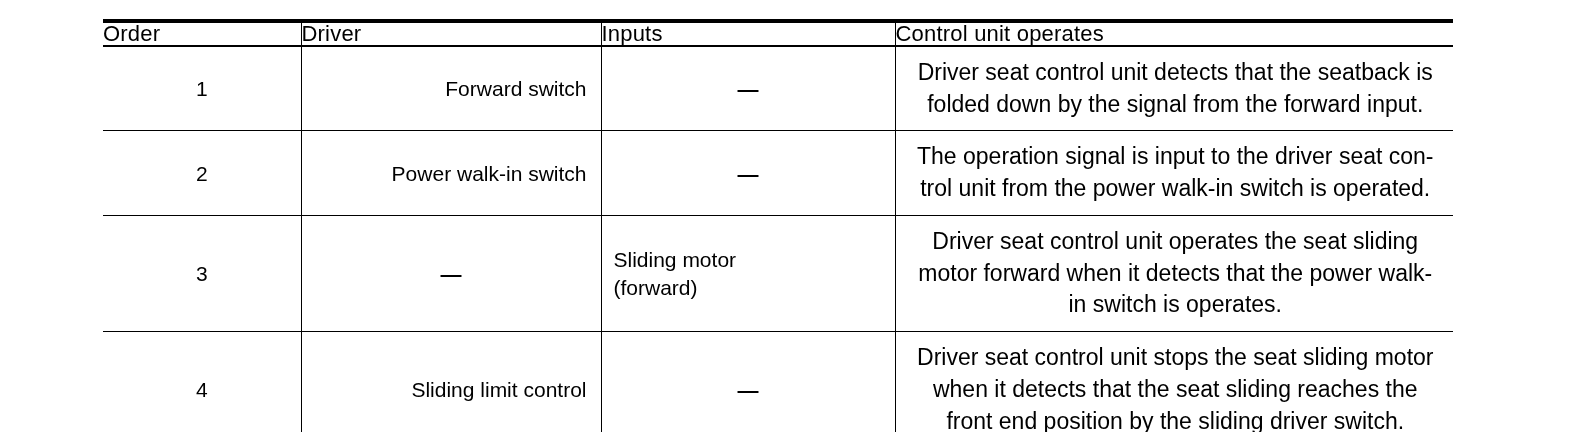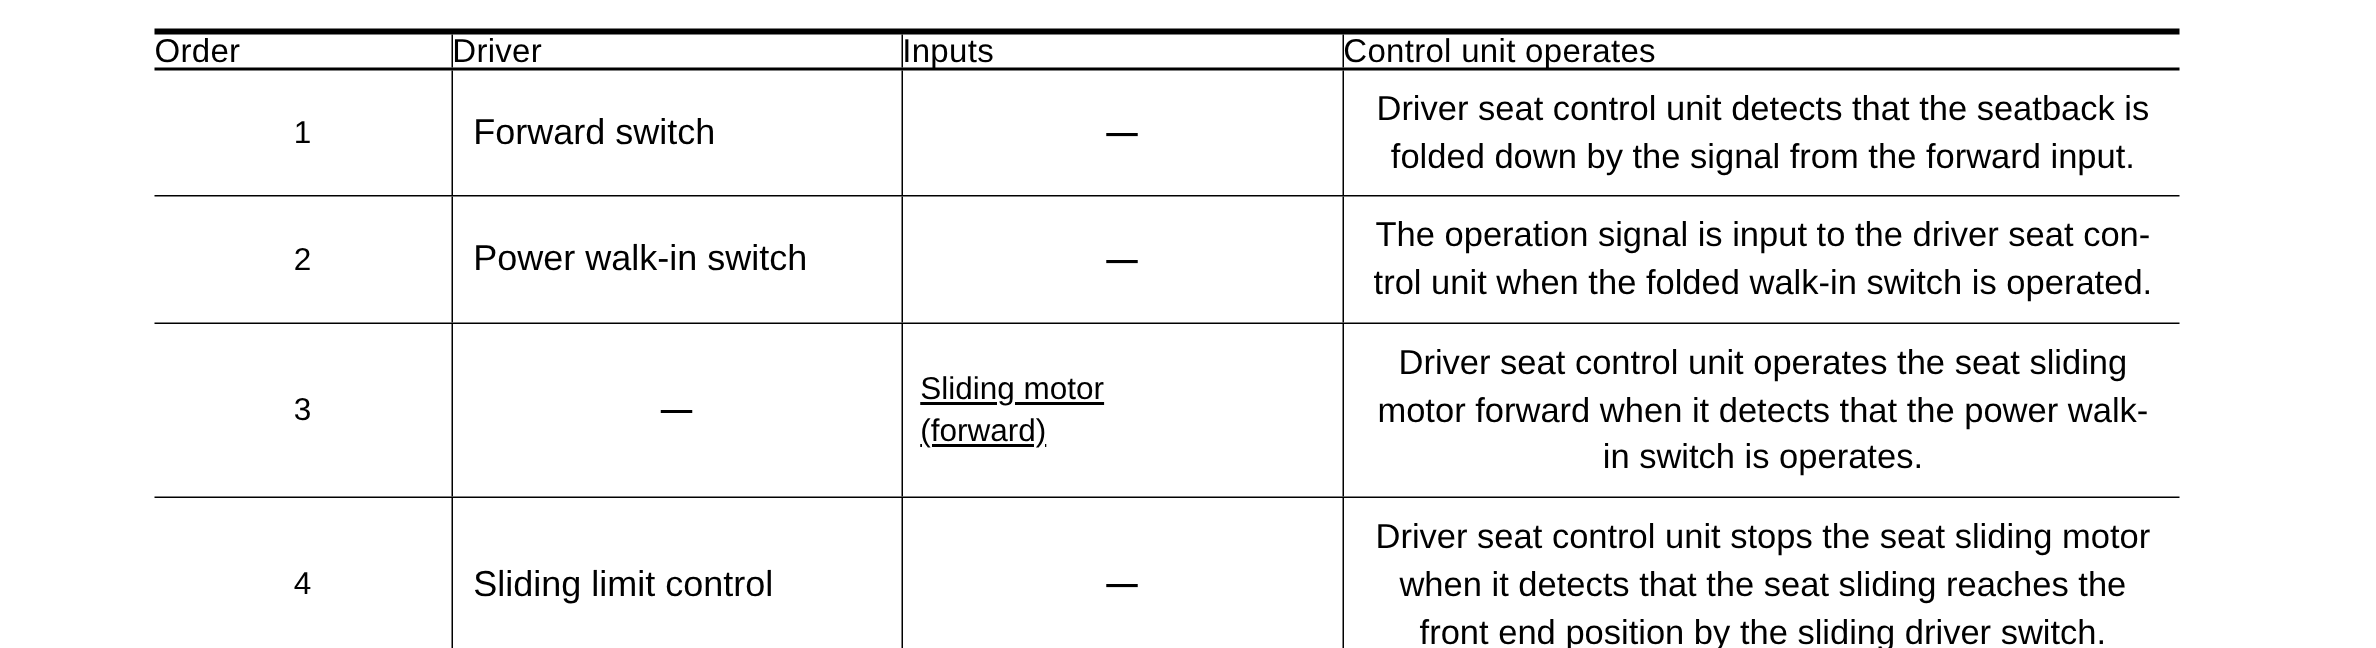--- a/index.html
+++ b/index.html
@@ -113,27 +113,27 @@
 
   .out-text {
     font-size: 21px;
     line-height: 1.30;
     padding: 10px 12px;
   }
 
   .out-text .ln {
     display: block;
     white-space: nowrap;
-    text-decoration: underline;
   }
 
   .in-text {
-    font-size: 24px;
+    font-size: 21px;
     padding: 10px 14px;
     white-space: nowrap;
+    text-align: right;
   }
 
   
   tr.row-h1 td { height: 70px; }
   tr.row-h2 td { height: 70px; }
   tr.row-h3 td { height: 96px; }
   tr.row-h4 td { height: 96px; }
 </style>
 </head>
 <body>
@@ -184,21 +184,21 @@
           </td>
           <td class="left-cell">
             <div class="in-text">Power walk-in switch</div>
           </td>
           <td class="center-cell">
             <span class="dash">—</span>
           </td>
           <td>
             <div class="cond-text">
               <span class="ln">The operation signal is input to the driver seat con-</span>
-              <span class="ln">trol unit when the folded walk-in switch is operated.</span>
+              <span class="ln">trol unit from the power walk-in switch is operated.</span>
             </div>
           </td>
         </tr>
 
         <tr class="row-h3">
           <td class="order-cell">
             <span>3</span>
           </td>
           <td class="center-cell">
             <span class="dash">—</span>

